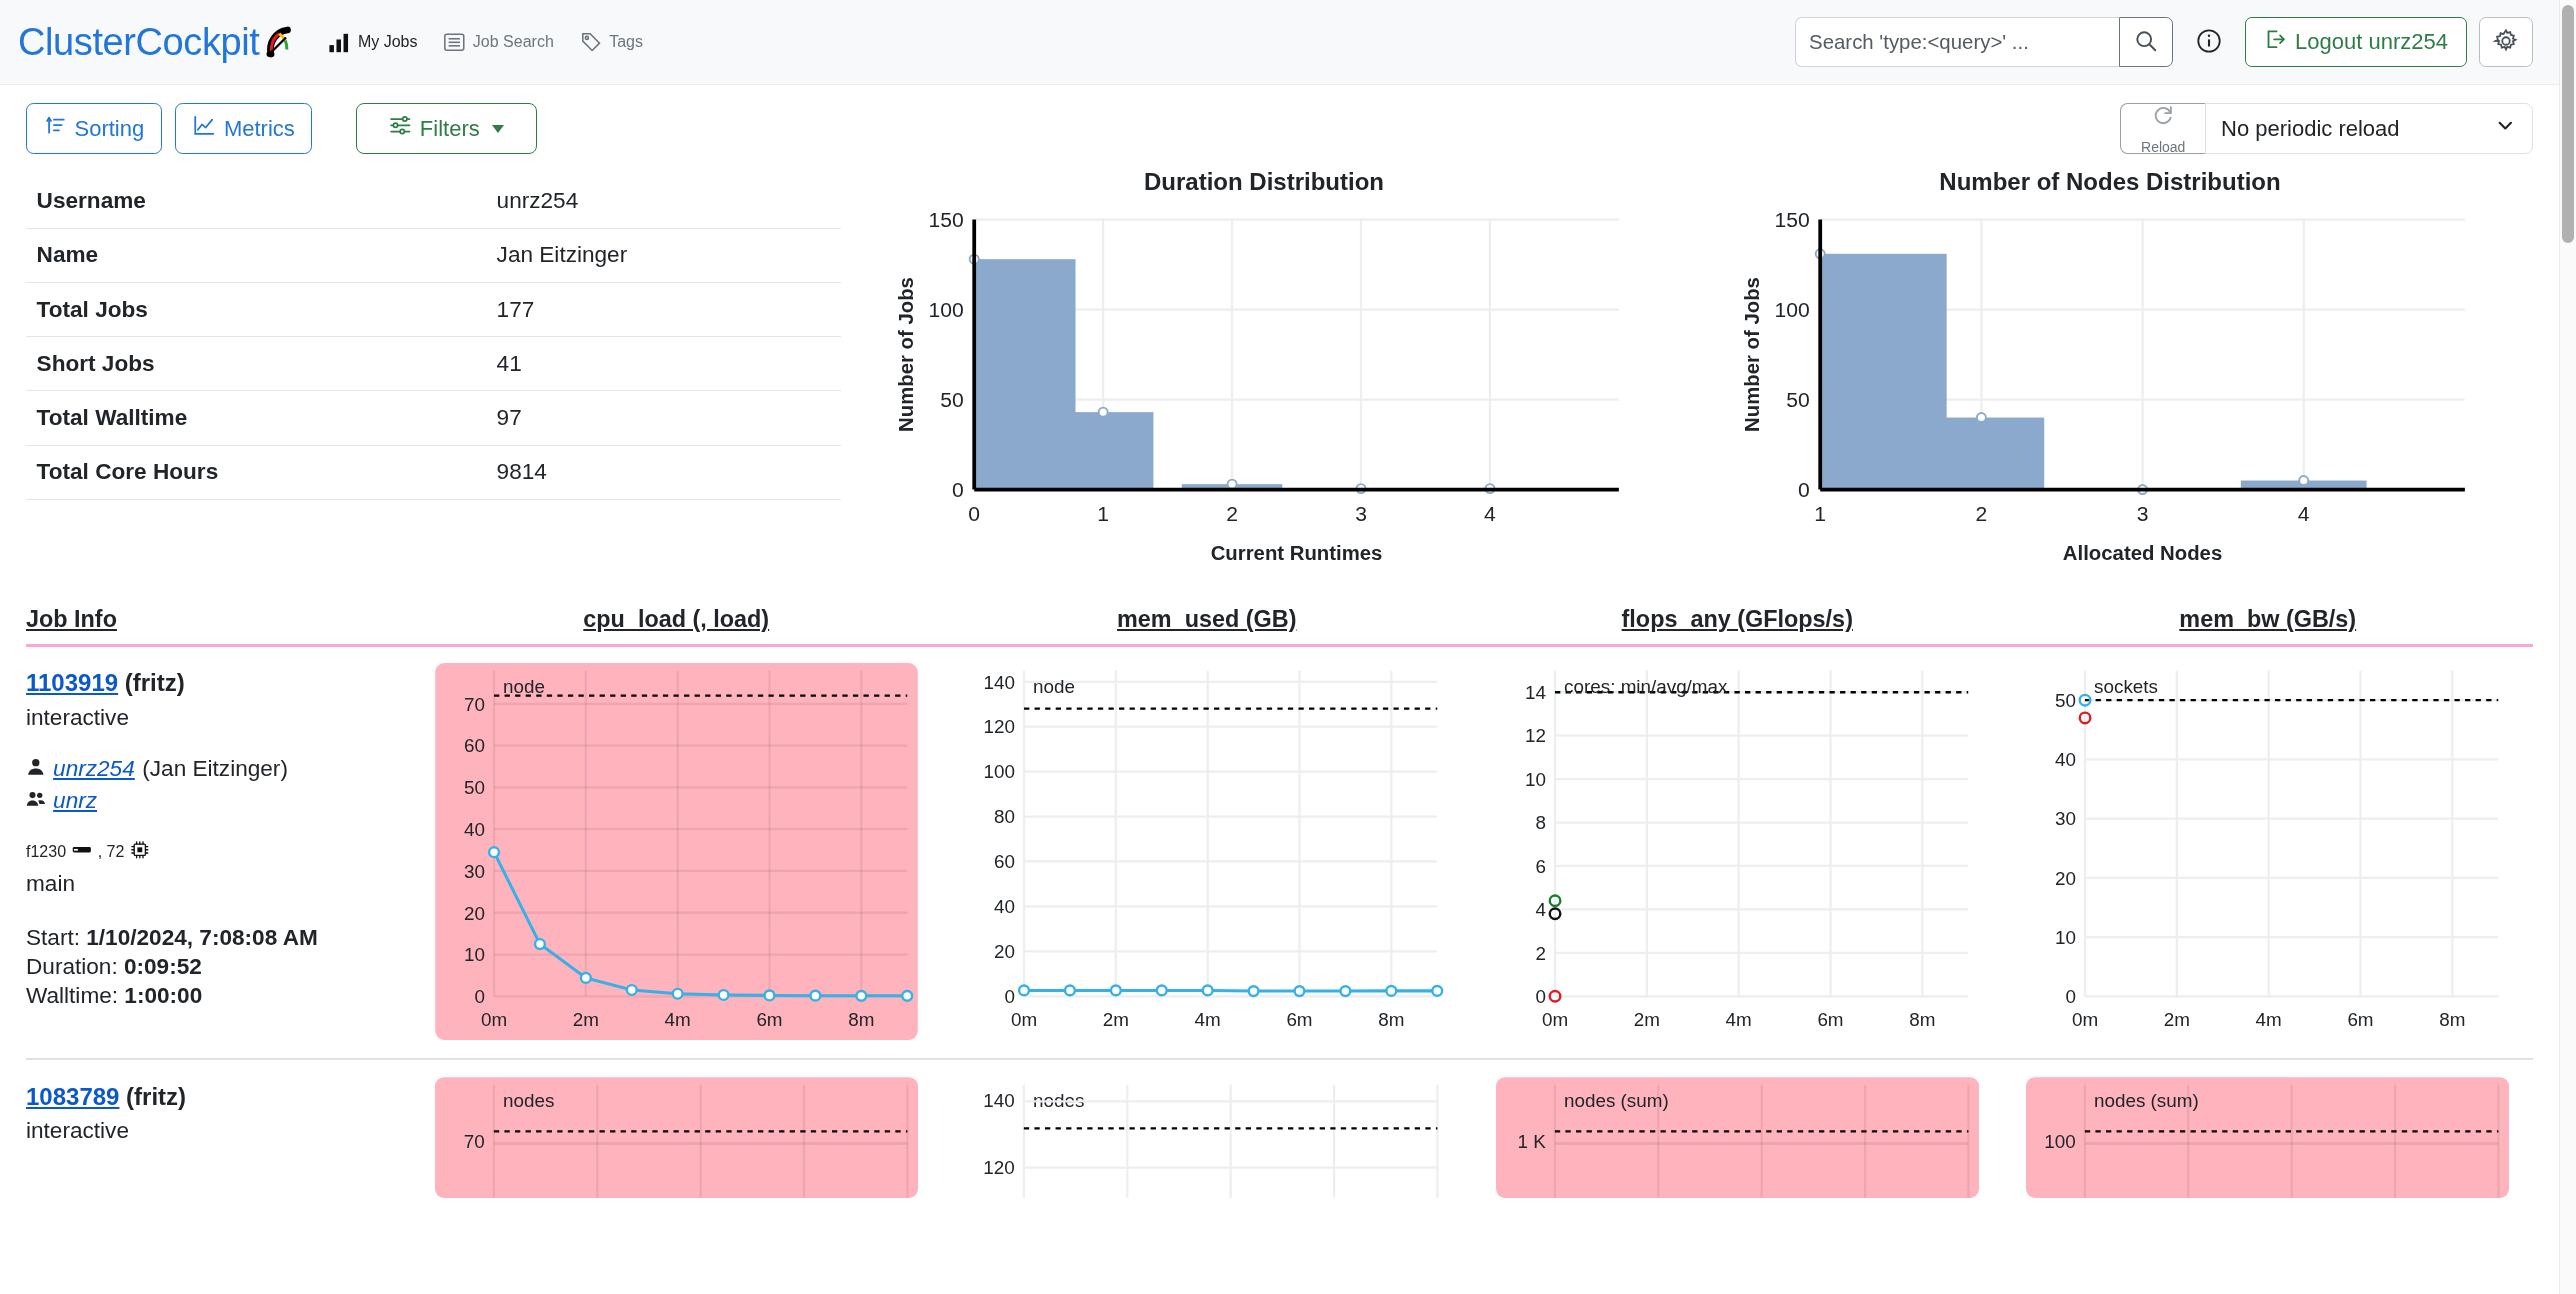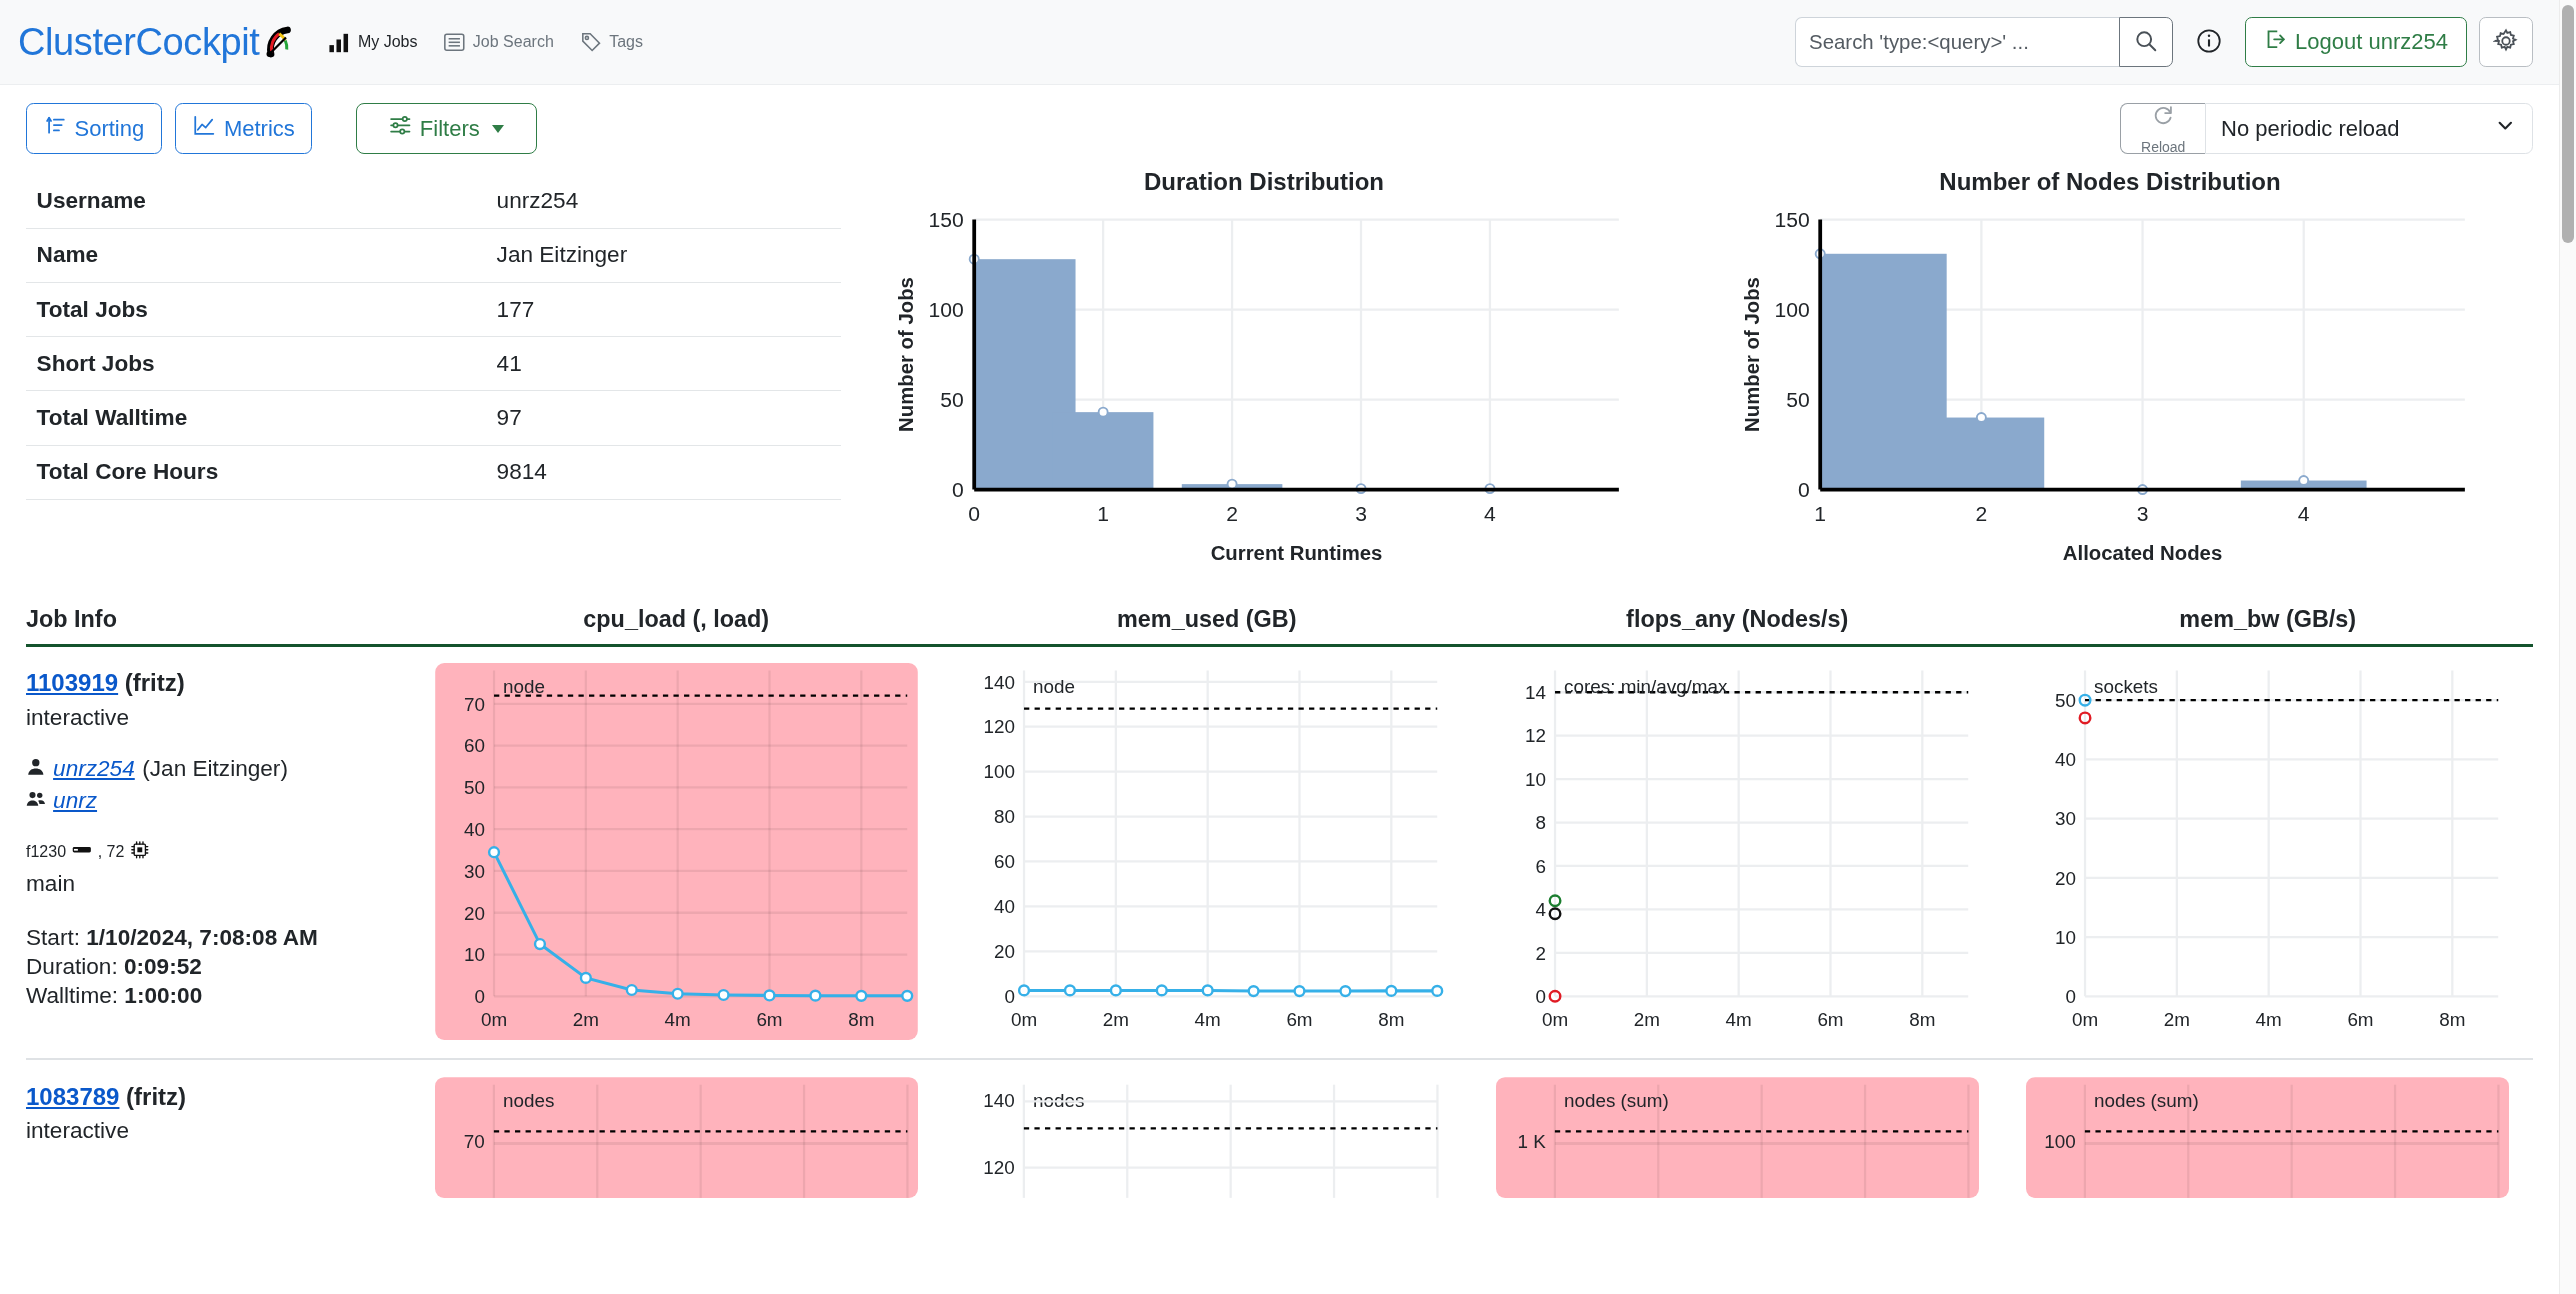--- a/index.html
+++ b/index.html
@@ -139,21 +139,21 @@
   .chartbox { flex: 1; position: relative; }
   .charttitle {
     text-align: center; font-size: 24px; font-weight: bold;
     color: #212529; margin-bottom: 7.5px;
   }
   .distsvg { display: block; margin: 0 auto; }
 
   
   .jobtable { width: 2559px; padding: 0 26px; margin-top: 26px; }
   .jt-head {
-    display: flex; border-bottom: 3px solid #14532d; padding-bottom: 10.6px;
+    display: flex; border-bottom: 3px solid #f9a8d4; padding-bottom: 10.6px; text-decoration: underline;
   }
   .jt-head .col { font-size: 23.4px; font-weight: bold; }
   .col-info { width: 385px; flex: 0 0 385px; }
   .col-metric { flex: 1 1 0; text-align: center; }
 
   .jt-row { display: flex; padding: 16.6px 0 18px 0; border-bottom: 2.3px solid #dfe2e5; }
   .jt-cell-info { width: 385px; flex: 0 0 385px; padding-top: 6px; }
   .jt-cell-metric { flex: 1 1 0; display: flex; justify-content: center; }
 
   .jobid { font-size: 24px; }
@@ -433,21 +433,21 @@
           <text x="542.5" y="474" text-anchor="middle" font-size="27" font-weight="bold" fill="#212529">Allocated Nodes</text>
         </svg>
     </div>
   </div>
 
   <div class="jobtable">
     <div class="jt-head">
       <div class="col col-info">Job Info</div>
       <div class="col col-metric">cpu_load (, load)</div>
       <div class="col col-metric">mem_used (GB)</div>
-      <div class="col col-metric">flops_any (Nodes/s)</div>
+      <div class="col col-metric">flops_any (GFlops/s)</div>
       <div class="col col-metric">mem_bw (GB/s)</div>
     </div>
 
     <div class="jt-row">
       <div class="jt-cell-info">
         <div class="jobid">
           <a href="#">1103919</a>
           <span class="cluster">(fritz)</span>
         </div>
         <div class="jobsub">interactive</div>

